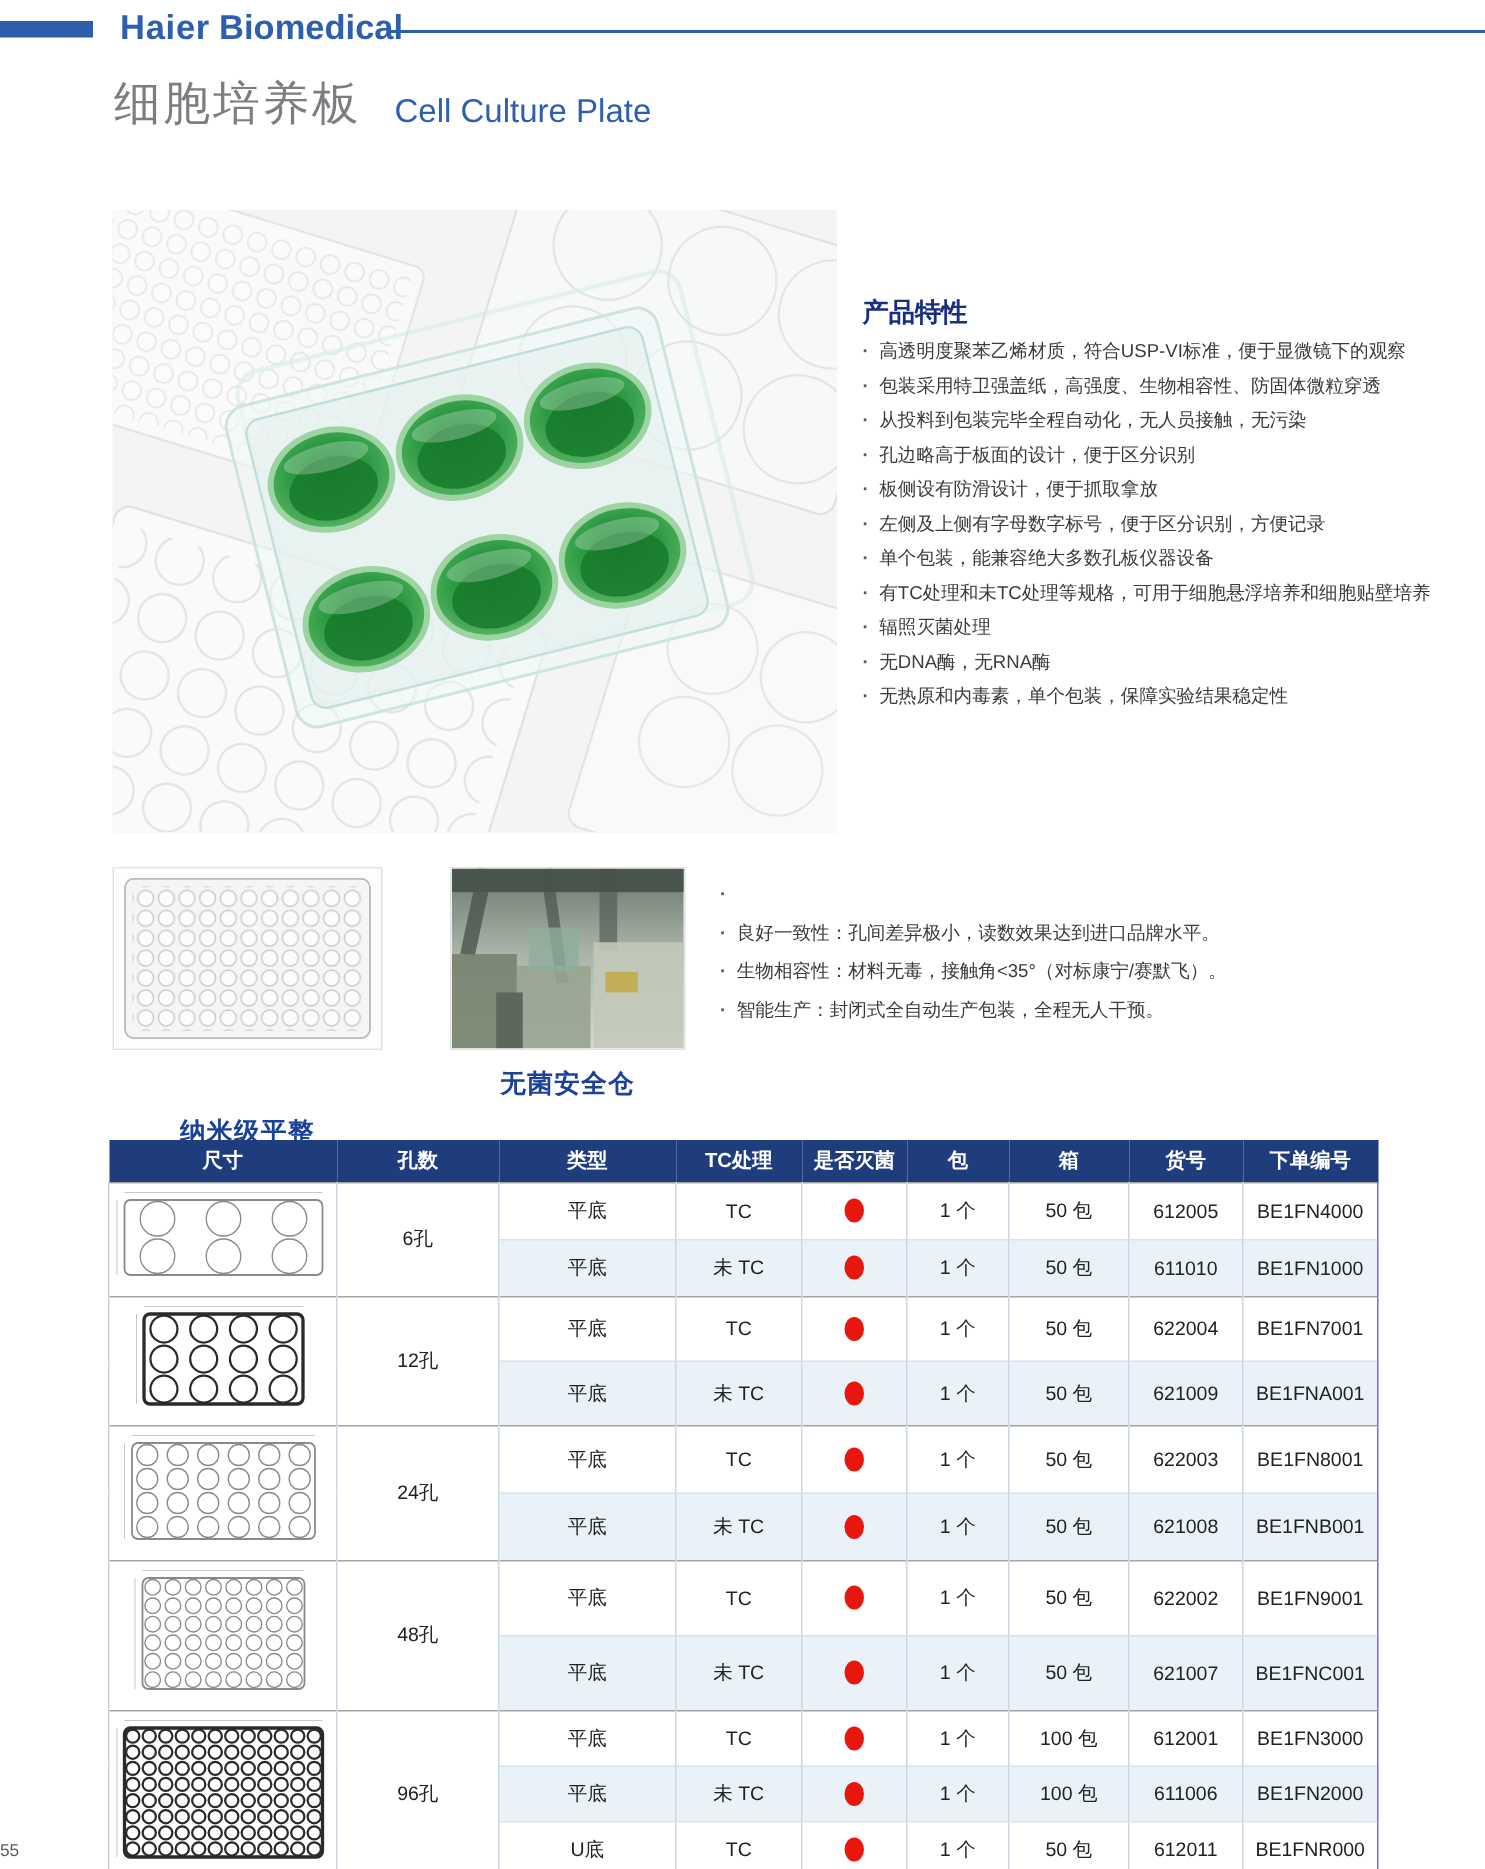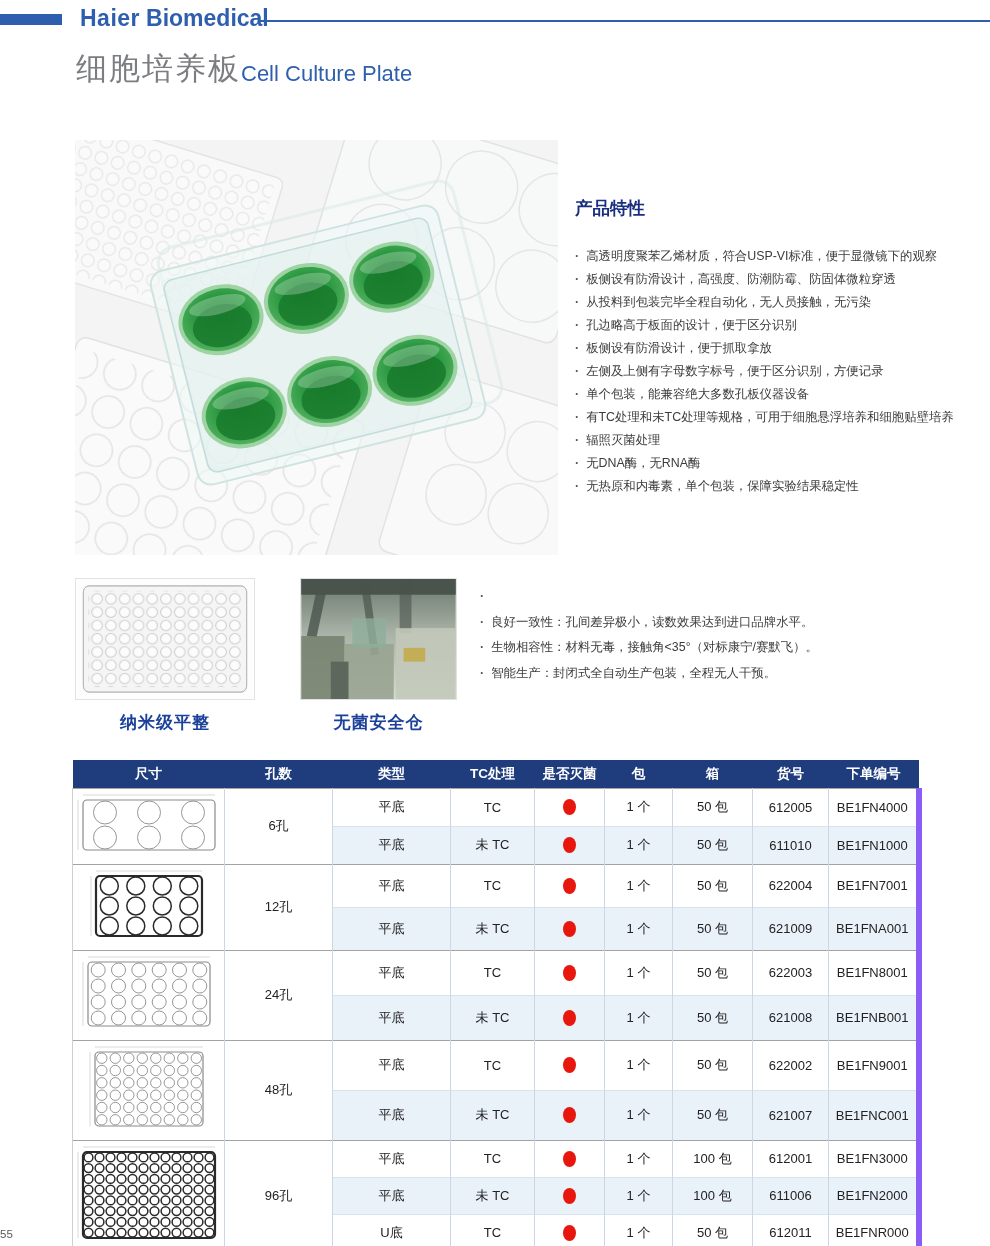--- a/index.html
+++ b/index.html
@@ -18,52 +18,52 @@
   
   .brand-bar{position:absolute;left:0;top:14px;width:62px;height:11px;background:var(--brand-blue);}
   .logo{position:absolute;left:80px;top:5px;font-size:23px;color:var(--brand-blue);white-space:nowrap;}
   .logo .haier{font-weight:800;letter-spacing:.5px;}
   .logo .biomedical{font-weight:600;margin-left:6px;}
   .header-line{position:absolute;left:258px;top:20px;width:732px;height:2px;background:var(--brand-blue);}
 
   
   .title-row{position:absolute;left:76px;top:48px;display:flex;align-items:flex-end;}
   .title-zh{font-size:31px;font-weight:400;color:var(--title-gray);letter-spacing:2px;}
-  .title-en{font-size:22px;color:var(--brand-blue);padding-bottom:3px;text-align:center;}
+  .title-en{font-size:22px;color:var(--brand-blue);margin-left:22px;padding-bottom:3px;text-align:center;}
 
   
   .hero{position:absolute;left:75px;top:140px;width:483px;height:415px;background:#f3f4f3;overflow:hidden;}
 
   
   .features{position:absolute;left:575px;top:196px;width:412px;}
-  .features h3{font-size:17.5px;font-weight:700;color:var(--accent-navy);margin-bottom:30px;}
+  .features h3{font-size:17.5px;font-weight:700;color:var(--accent-navy);margin-bottom:8px;}
   .feature-list,.specs-list{list-style:none;}
   .feature-list li{font-size:12.4px;color:#3b3b3b;line-height:13px;margin-bottom:10px;white-space:nowrap;display:flex;}
   .blt{color:#555;margin-right:7px;font-weight:700;}
 
   
   .gallery-img{position:absolute;top:578px;height:122px;border:1px solid #e2e2e2;background:#fff;overflow:hidden;}
   .img-flat{left:75px;width:180px;}
   .img-clean{left:300px;width:157px;}
   .caption{position:absolute;top:711px;font-size:17px;font-weight:700;color:var(--caption-blue);text-align:center;letter-spacing:1px;}
-  .cap-flat{left:75px;width:180px;}
+  .cap-flat{left:75px;width:180px;margin-top:32px;}
   .cap-clean{left:300px;width:157px;}
 
   
   .specs{position:absolute;left:480px;top:590px;width:508px;}
   .specs-list li{font-size:12.4px;color:#3b3b3b;line-height:13px;margin-bottom:12.5px;white-space:nowrap;display:flex;}
 
   
   .tblwrap{position:absolute;left:72px;top:760px;width:846px;}
   table.tbl{border-collapse:collapse;table-layout:fixed;width:846px;}
   .tbl thead th{background:var(--navy);color:#fff;font-size:13.5px;font-weight:700;height:28px;text-align:center;vertical-align:middle;}
   .tbl td{height:37px;text-align:center;vertical-align:middle;font-size:13px;color:#222;background:#fff;
           border-right:1px solid #ccd7e3;}
   .tbl td:first-child{border-left:1px solid #cfcfcf;}
-  .tbl td:last-child{border-right:6px solid #8b5cf6;}
+  .tbl td:last-child{border-right:1px solid #8b5cf6;}
   .tbl tr.group-start td{border-top:1px solid #a3a3a3;}
   .tbl tr.sub td{border-top:1px solid #d9e3ef;}
   .tbl tr.alt td.dcell{background:var(--alt-blue);}
   .tbl tbody tr:last-child td{border-bottom:1px solid #a3a3a3;}
   .cell-diagram{padding:3px 2px;}
   .cell-wells{font-size:13.5px;color:#222;}
   .dot{display:inline-block;width:13px;height:16px;border-radius:50%;background:var(--dot-red);vertical-align:middle;}
 
   .pagenum{position:absolute;left:0;top:1228px;width:952px;font-size:11.5px;color:#58595b;}
 </style>
@@ -177,21 +177,21 @@
 
   <div class="features">
     <h3>产品特性</h3>
     <ul class="feature-list">
         <li>
           <span class="blt">·</span>
           <span>高透明度聚苯乙烯材质，符合USP-VI标准，便于显微镜下的观察</span>
         </li>
         <li>
           <span class="blt">·</span>
-          <span>板侧设有防滑设计，高强度、防潮防霉、防固体微粒穿透</span>
+          <span>包装采用特卫强盖纸，高强度、生物相容性、防固体微粒穿透</span>
         </li>
         <li>
           <span class="blt">·</span>
           <span>从投料到包装完毕全程自动化，无人员接触，无污染</span>
         </li>
         <li>
           <span class="blt">·</span>
           <span>孔边略高于板面的设计，便于区分识别</span>
         </li>
         <li>

